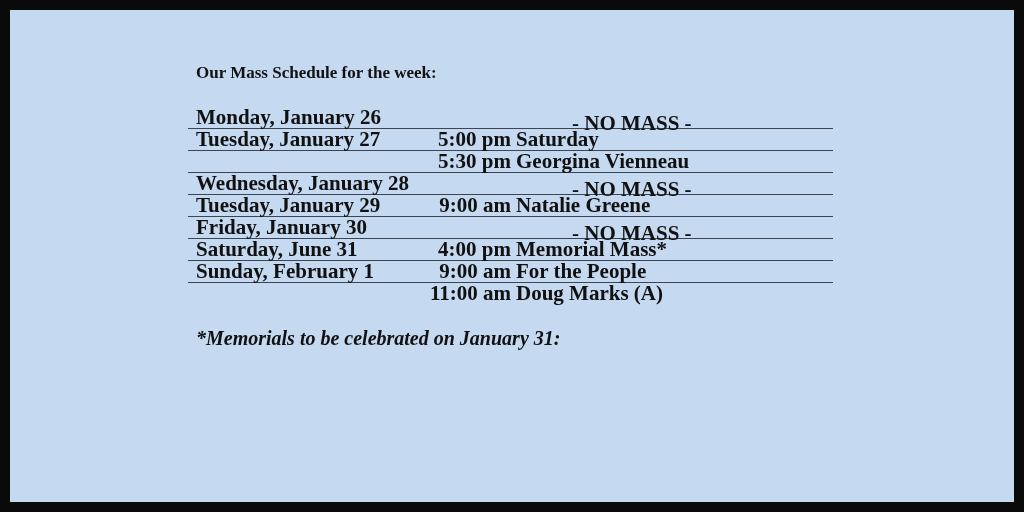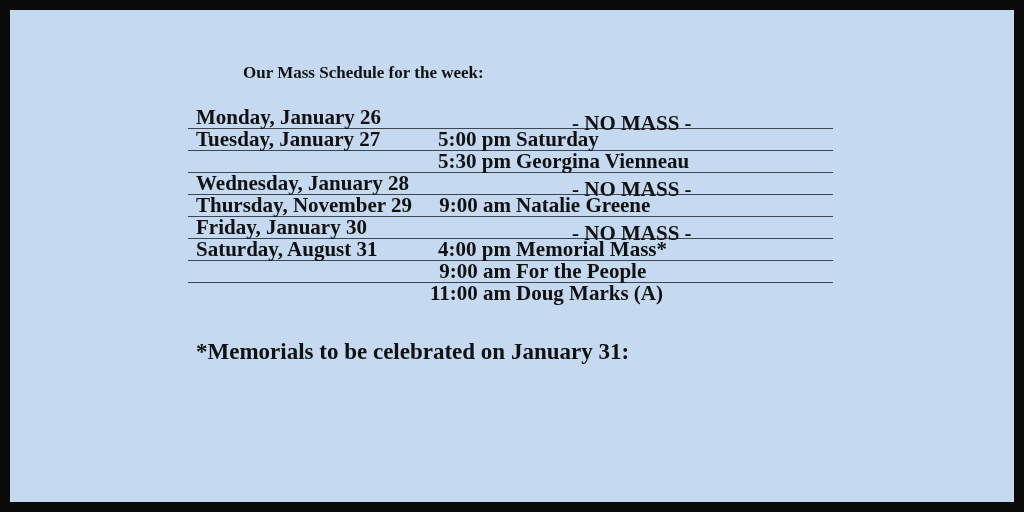--- a/index.html
+++ b/index.html
@@ -15,21 +15,20 @@
   .panel {
     position: absolute;
     left: 10px; top: 10px;
     width: 1004px; height: 492px;
     background: #c5d9f1;
   }
   .title {
     position: absolute;
     left: 196px; top: 63px;
     font-size: 17px;
-    margin-left: 47px;
   }
   .schedule {
     position: absolute;
     left: 188px; top: 107px;
     width: 645px;
   }
   .row {
     position: relative;
     height: 22px;
     border-bottom: 1.5px solid #3e4552;
@@ -37,24 +36,25 @@
     font-size: 21px;
     line-height: 21px;
   }
   .row.last { border-bottom: none; }
   .day { position: absolute; left: 8px; top: 0; }
   .time { position: absolute; right: 322px; top: 0; text-align: left; }
   .intention { position: absolute; left: 328px; top: 0; }
   .nomass { position: absolute; left: 384px; top: 6px; }
   .memorials {
     position: absolute;
-    left: 196px; top: 341px;
+    left: 196px; top: 328px;
     width: 640px;
-    font-size: 23px;
+    font-size: 20px;
     line-height: 21.5px;
+    font-style: italic;
   }
 </style>
 </head>
 <body>
 
 <div class="panel"></div>
 
 <div class="title">Our Mass Schedule for the week:</div>
 
 <div class="schedule">
@@ -69,34 +69,35 @@
   </div>
   <div class="row">
     <span class="time">5:30 pm</span>
     <span class="intention">Georgina Vienneau</span>
   </div>
   <div class="row">
     <span class="day">Wednesday, January 28</span>
     <span class="nomass">- NO MASS -</span>
   </div>
   <div class="row">
-    <span class="day">Thursday, November 29</span>
+    <span class="day">Tuesday, January 29</span>
     <span class="time">9:00 am</span>
     <span class="intention">Natalie Greene</span>
   </div>
   <div class="row">
     <span class="day">Friday, January 30</span>
     <span class="nomass">- NO MASS -</span>
   </div>
   <div class="row">
-    <span class="day">Saturday, August 31</span>
+    <span class="day">Saturday, June 31</span>
     <span class="time">4:00 pm</span>
     <span class="intention">Memorial Mass*</span>
   </div>
   <div class="row">
+    <span class="day">Sunday, February 1</span>
     <span class="time">9:00 am</span>
     <span class="intention">For the People</span>
   </div>
   <div class="row last">
     <span class="time">11:00 am</span>
     <span class="intention">Doug Marks (A)</span>
   </div>
 </div>
 
 <div class="memorials">

